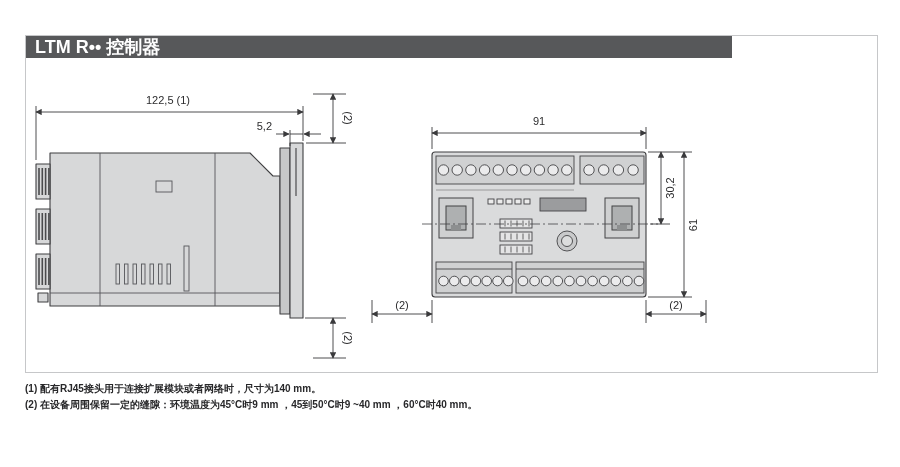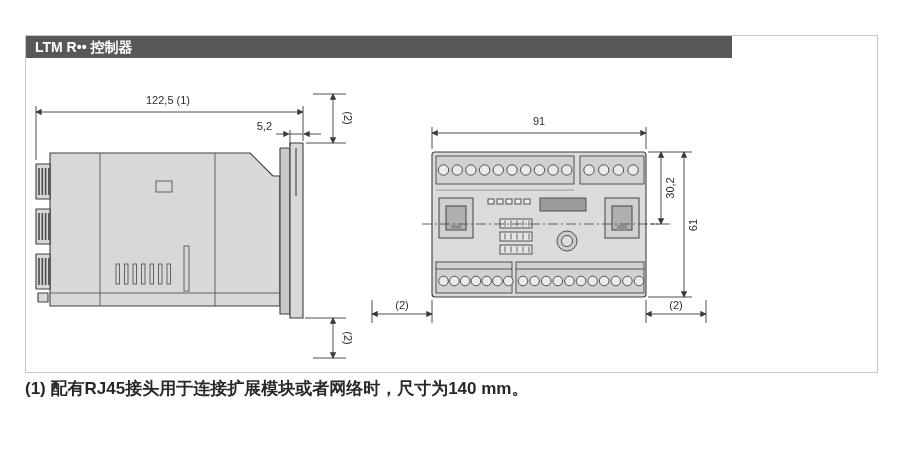--- a/index.html
+++ b/index.html
@@ -1,26 +1,26 @@
 <!DOCTYPE html>
 <html><head>
 <meta charset="utf-8">
 <style>
   html,body{margin:0;padding:0;background:#fff;}
   .page{position:relative;width:900px;height:467px;background:#fff;overflow:hidden;
         font-family:"Liberation Sans","DejaVu Sans",sans-serif;}
   .frame{position:absolute;left:25px;top:35px;width:851px;height:336px;
          border:1px solid #c6c7c9;background:#fff;box-sizing:content-box;}
   .title-bar{position:absolute;left:0;top:0;width:706px;height:22px;background:#57585a;
-             color:#fff;font-size:14px;font-weight:bold;line-height:22px;
+             color:#fff;font-size:18px;font-weight:bold;line-height:22px;
              padding-left:9px;box-sizing:border-box;}
   svg.side-view{position:absolute;left:28px;top:86px;}
   svg.front-view{position:absolute;left:360px;top:95px;}
   .footnotes{position:absolute;left:25px;top:381px;width:862px;color:#28282a;
-             font-size:17px;font-weight:bold;line-height:16px;}
+             font-size:10px;font-weight:bold;line-height:16px;}
   .footnotes p{margin:0;}
   .dim-text text{font-family:"Liberation Sans","DejaVu Sans",sans-serif;font-size:11px;fill:#2c2c2e;}
 </style>
 </head>
 <body>
 
 <div class="page">
 
   <div class="frame">
     <div class="title-bar">
@@ -200,15 +200,16 @@
       <text x="179" y="30">91</text>
       <text x="314" y="93" transform="rotate(-90 314 93)">30,2</text>
       <text x="337" y="130" transform="rotate(-90 337 130)">61</text>
       <text x="42" y="214">(2)</text>
       <text x="316" y="214">(2)</text>
     </g>
   </svg>
 
   <div class="footnotes">
     <p>(1) 配有RJ45接头用于连接扩展模块或者网络时，尺寸为140 mm。</p>
+    <p>(2) 在设备周围保留一定的缝隙：环境温度为45°C时9 mm ，45到50°C时9 ~40 mm ，60°C时40 mm。</p>
   </div>
 
 </div>
 
 </body></html>

